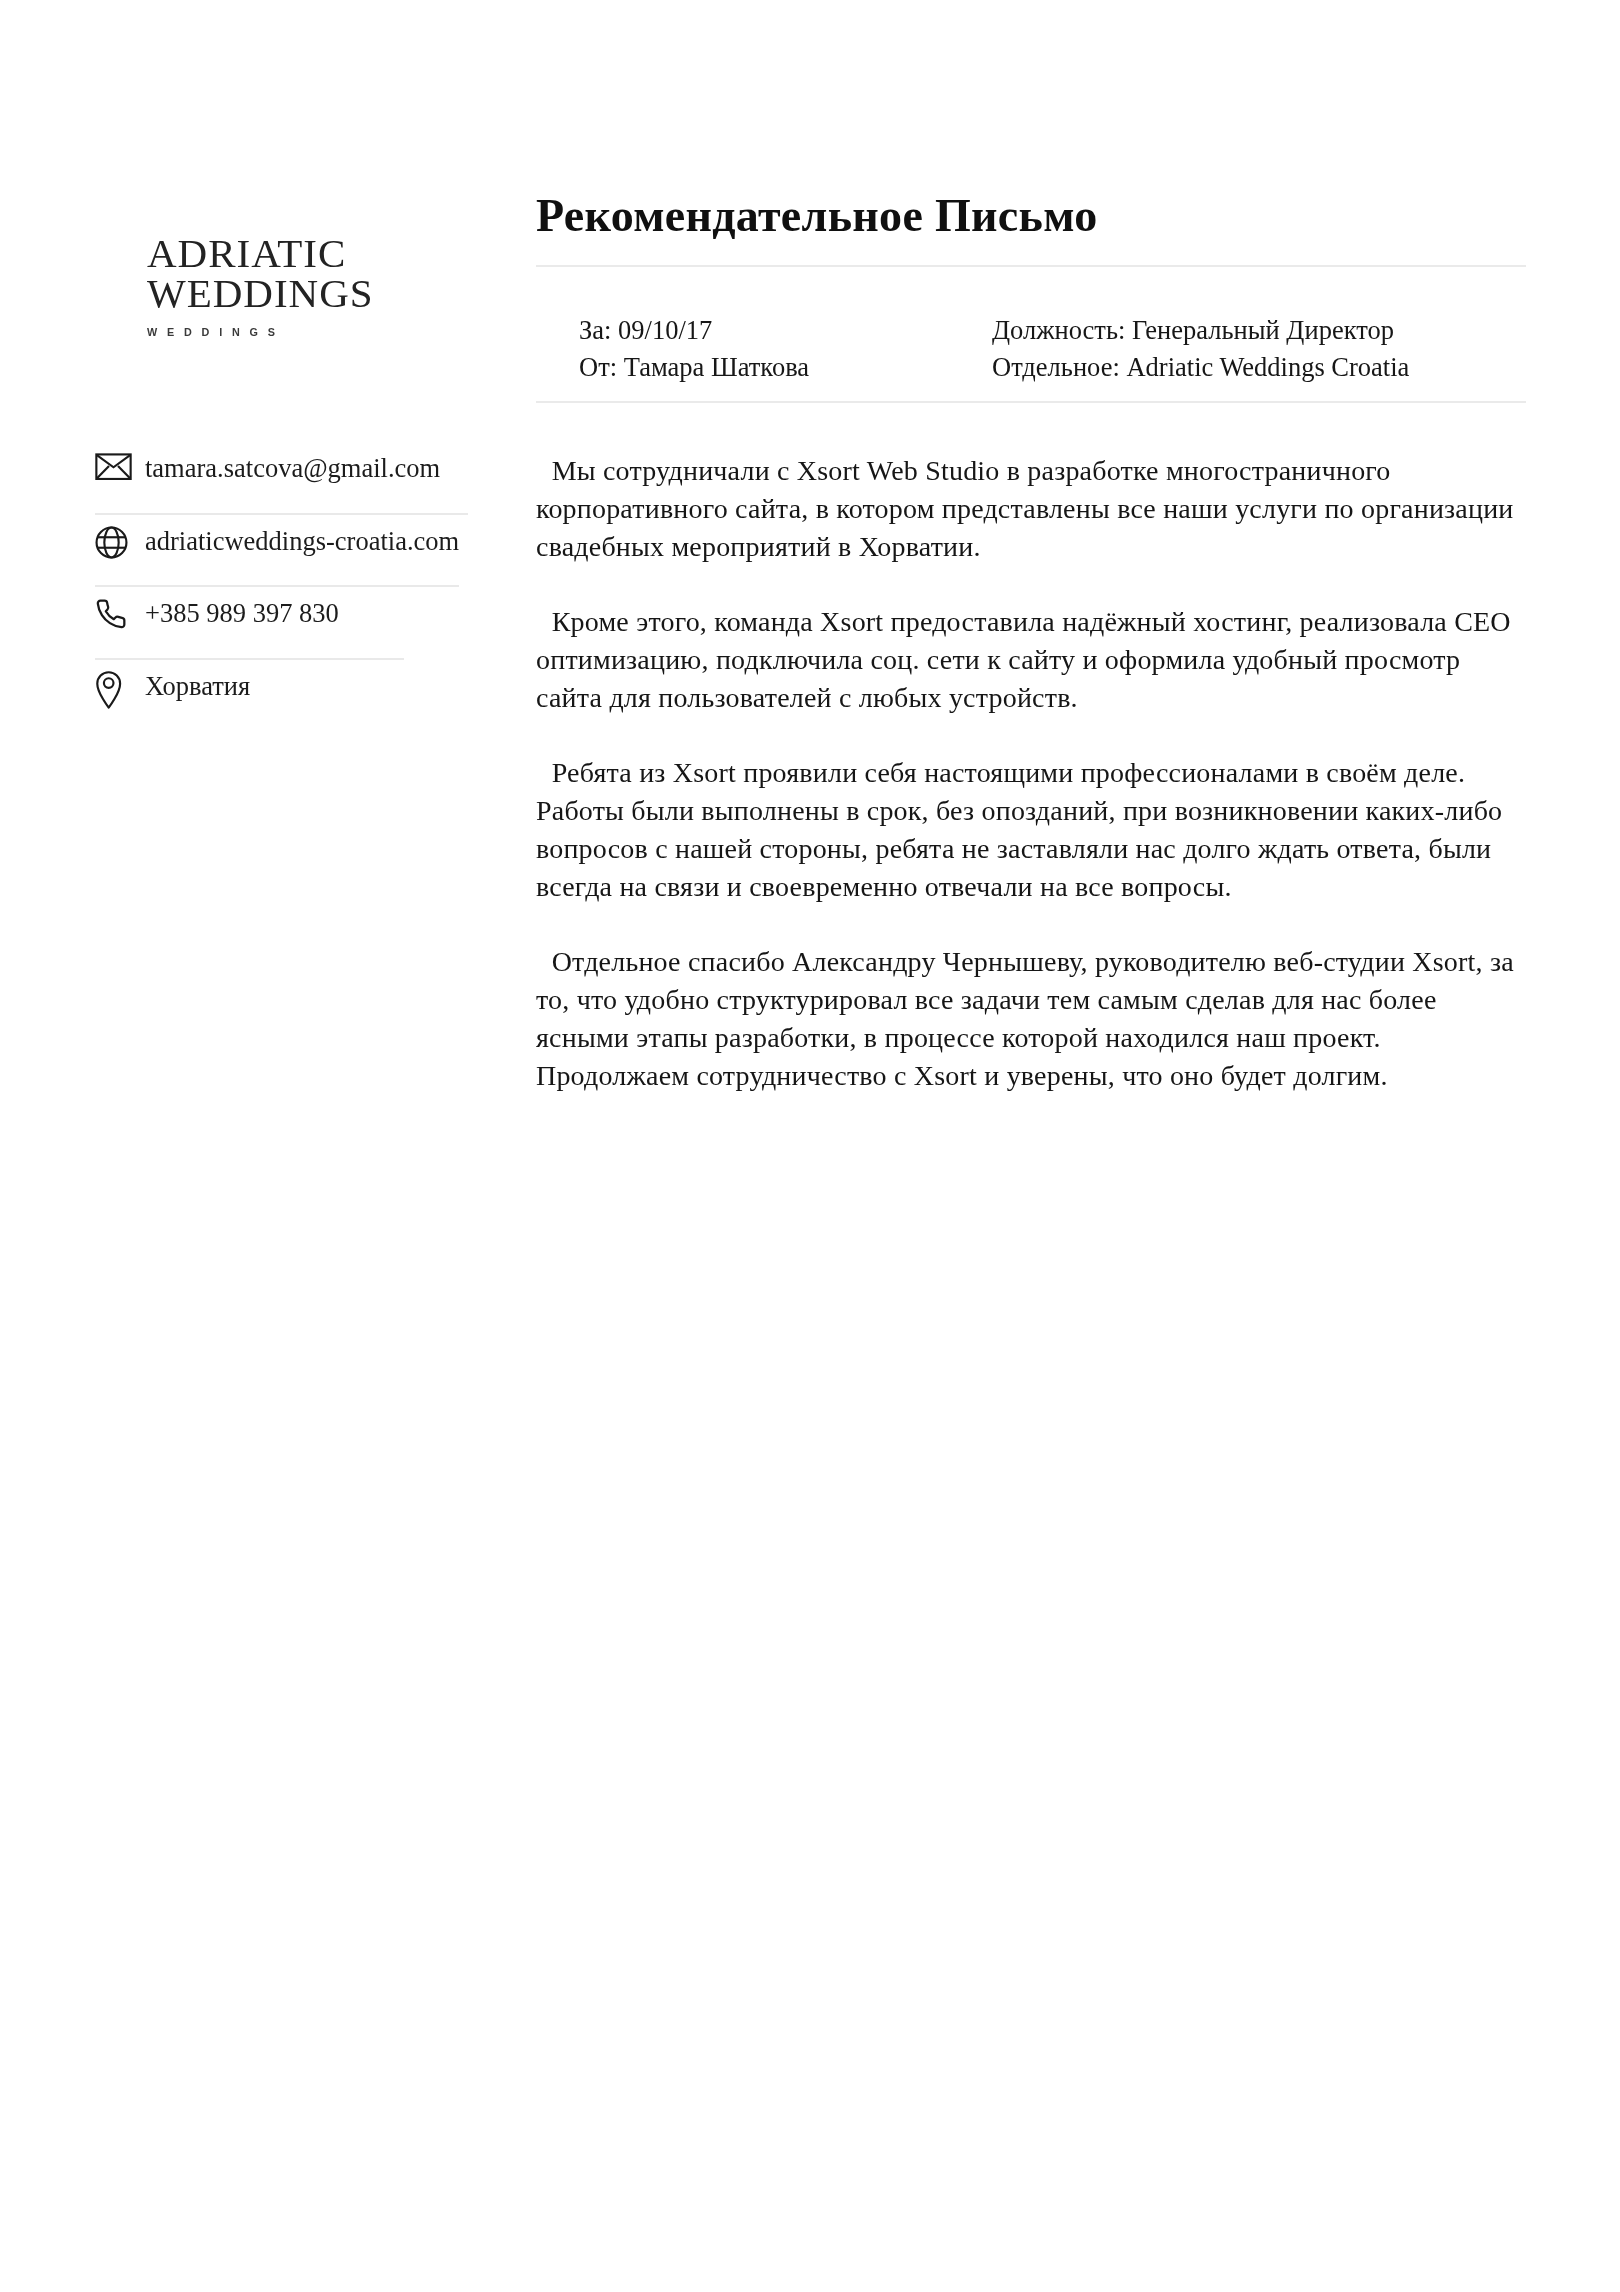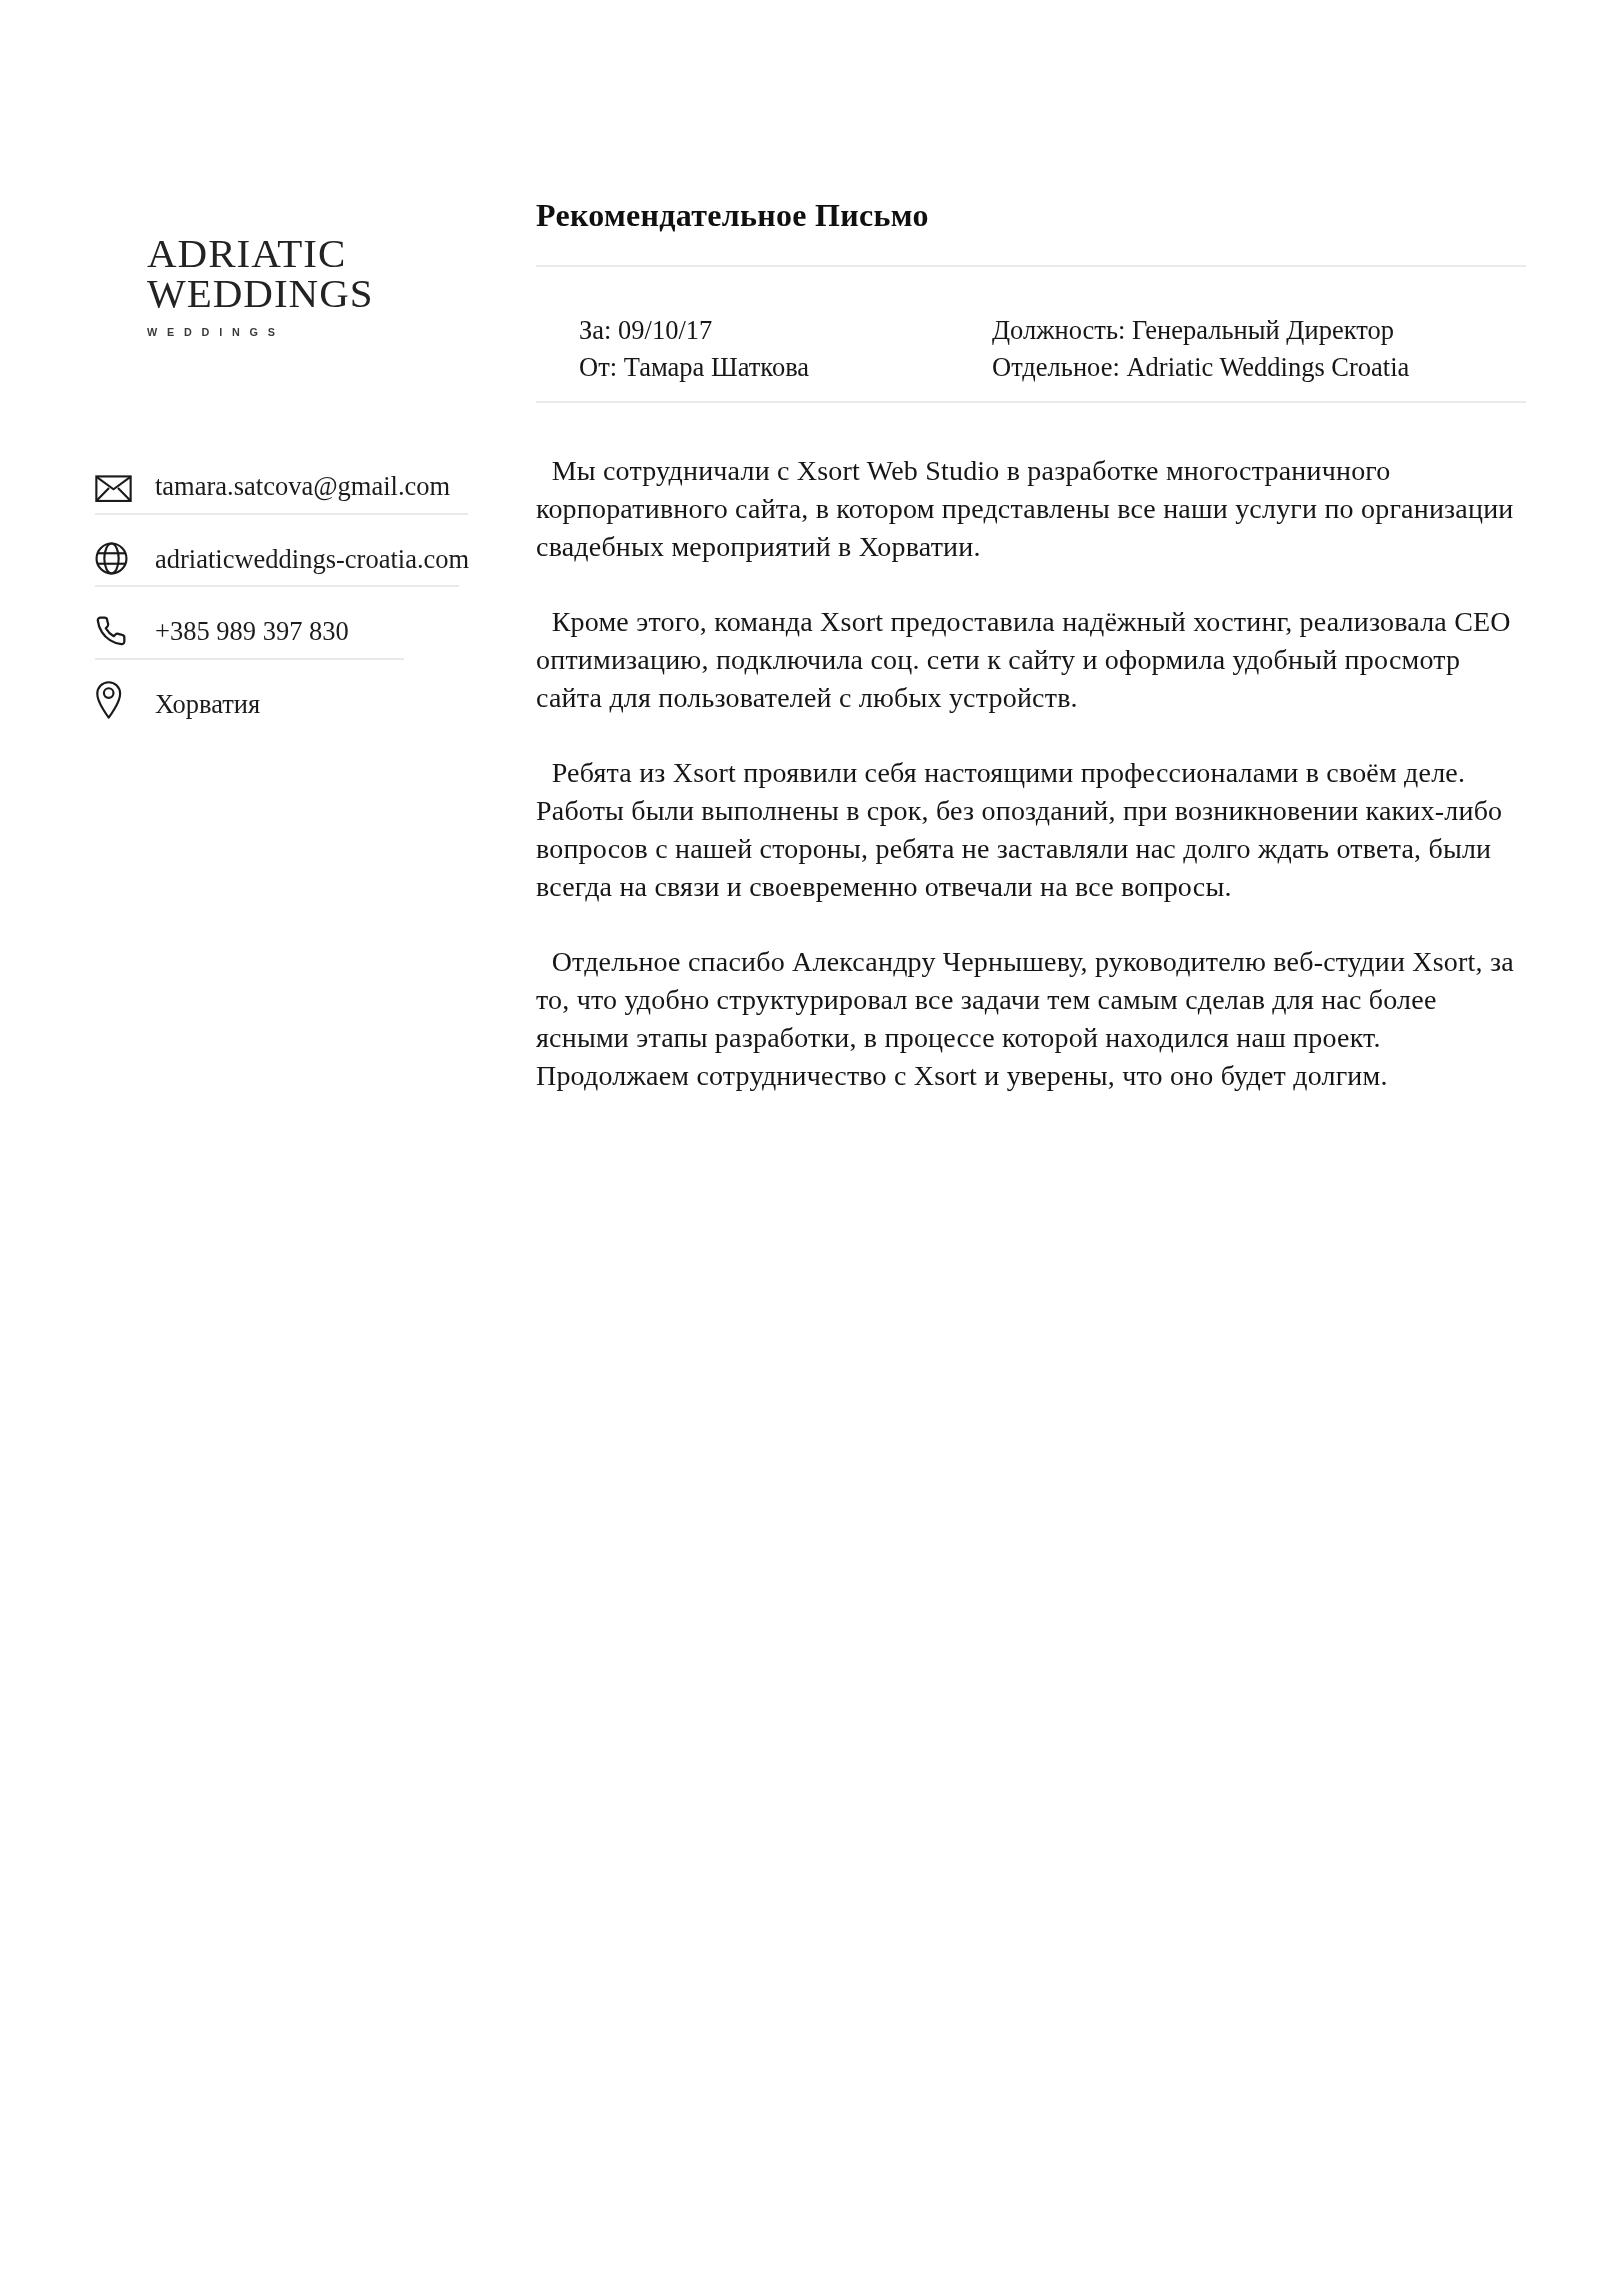--- a/index.html
+++ b/index.html
@@ -39,22 +39,22 @@
   }
   
   .contacts{
     position:absolute;
     left:95px;
     top:453px;
     width:376px;
   }
   .contact-row{
     display:flex;
-    align-items:flex-end;
-    gap:21px;
+    align-items:flex-start;
+    gap:11px;
     height:49px;
   }
   .contact-ico{
     width:39px;
     display:flex;
     align-items:center;
     justify-content:flex-start;
     flex:0 0 39px;
   }
   .contact-ico svg{display:block;}
@@ -73,21 +73,21 @@
   .d3{width:309px;}
   
   .content{
     position:absolute;
     left:536px;
     top:192px;
     width:990px;
   }
   .doc-title{
     margin:0;
-    font-size:32px;
+    font-size:46px;
     line-height:47px;
     font-weight:700;
     letter-spacing:0.3px;
     color:#101010;
   }
   .rule{
     height:2px;
     background:#eaeaea;
   }
   .rule-top{margin-top:25.5px;}

